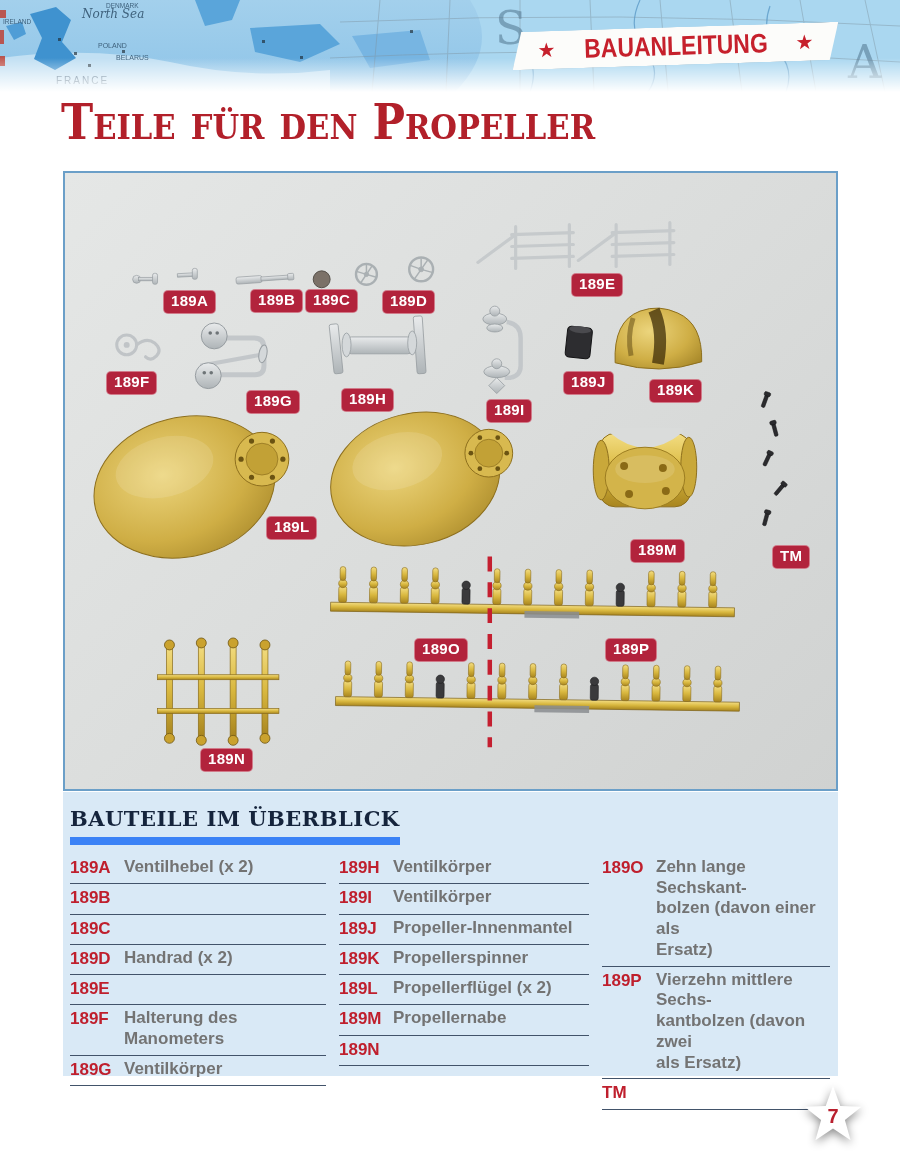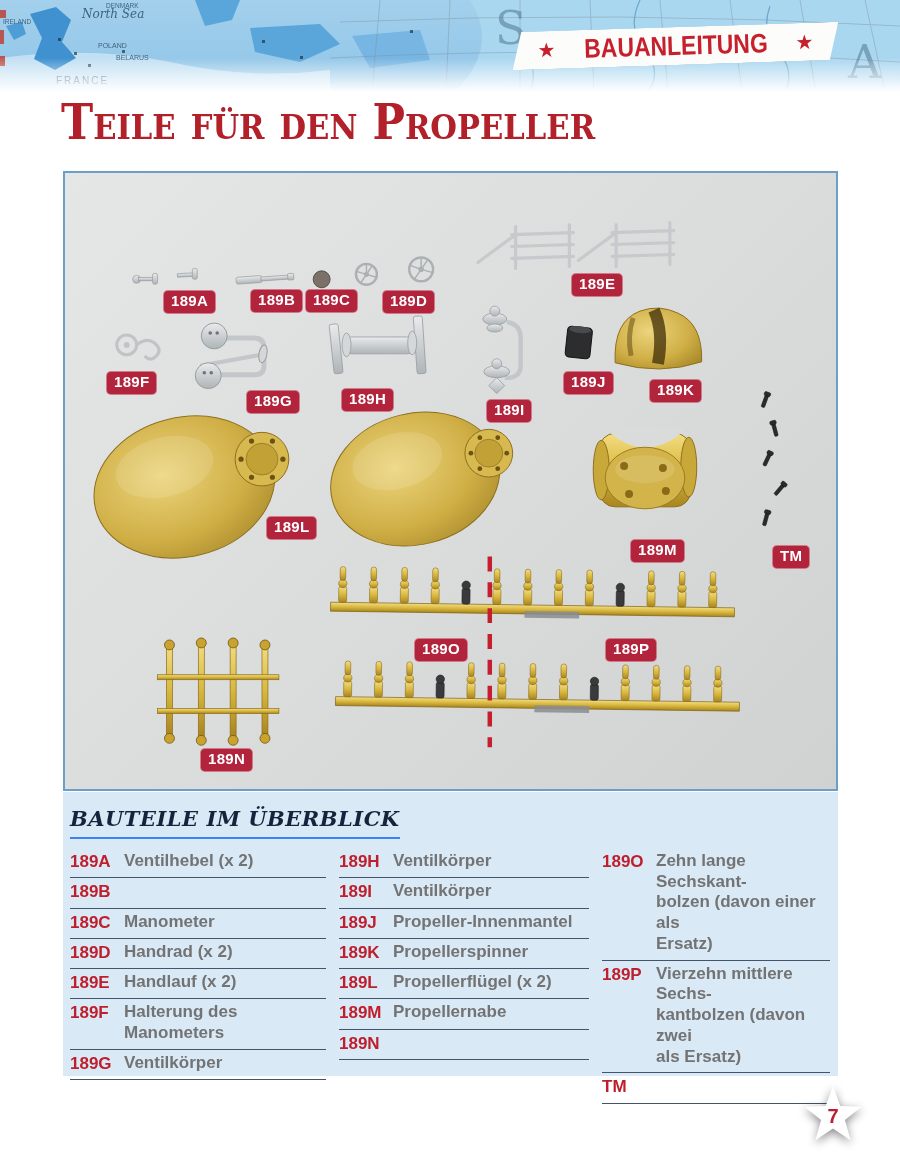--- a/index.html
+++ b/index.html
@@ -28,21 +28,21 @@
   .photo-box svg.parts{position:absolute;left:0;top:0;width:100%;height:100%;}
   .part-label{position:absolute;background:#b2233c;color:#ffffff;font-weight:bold;font-size:15px;
               padding:1px 7px 2px;border-radius:5px;border:1px solid rgba(255,255,255,.4);
               letter-spacing:.3px;line-height:1.25;}
 
   
   .panel{position:absolute;left:63px;top:792px;width:775px;height:284px;background:#d9e9f6;
          box-sizing:border-box;padding:14px 8px 0 7px;}
   .overview-heading{display:inline-block;font-family:"DejaVu Serif",serif;font-weight:bold;
                     font-size:21px;color:#15243c;letter-spacing:.5px;
-                    border-bottom:2px solid #3b82f6;padding-bottom:6px;margin:0;font-style:italic;}
+                    border-bottom:8px solid #3b82f6;padding-bottom:6px;margin:0;}
   .columns{display:flex;gap:13px;margin-top:9px;}
   .col{display:flex;flex-direction:column;}
   .col1{width:256px;} .col2{width:250px;} .col3{flex:1;}
   .row{display:flex;border-bottom:1px solid #42536a;padding:3px 0 5px;}
   .code{width:54px;flex:none;color:#bf1f2d;font-weight:bold;font-size:17px;line-height:1.25;}
   .pname{flex:1;color:#737373;font-weight:600;font-size:17px;line-height:1.22;white-space:pre-line;}
 
   
   .page-star{position:absolute;left:800px;top:1082px;width:70px;height:70px;
              filter:drop-shadow(0 3px 5px rgba(0,0,0,.45));}
@@ -410,29 +410,27 @@
       <div class="col col1">
         <div class="row">
             <span class="code">189A</span>
             <span class="pname">Ventilhebel (x 2)</span>
           </div>
         <div class="row">
             <span class="code">189B</span>
           </div>
         <div class="row">
             <span class="code">189C</span>
-            <span class="pname">Manometer</span>
           </div>
         <div class="row">
             <span class="code">189D</span>
             <span class="pname">Handrad (x 2)</span>
           </div>
         <div class="row">
             <span class="code">189E</span>
-            <span class="pname">Handlauf (x 2)</span>
           </div>
         <div class="row">
             <span class="code">189F</span>
             <span class="pname">Halterung des
 Manometers</span>
           </div>
         <div class="row">
             <span class="code">189G</span>
             <span class="pname">Ventilkörper</span>
           </div>

